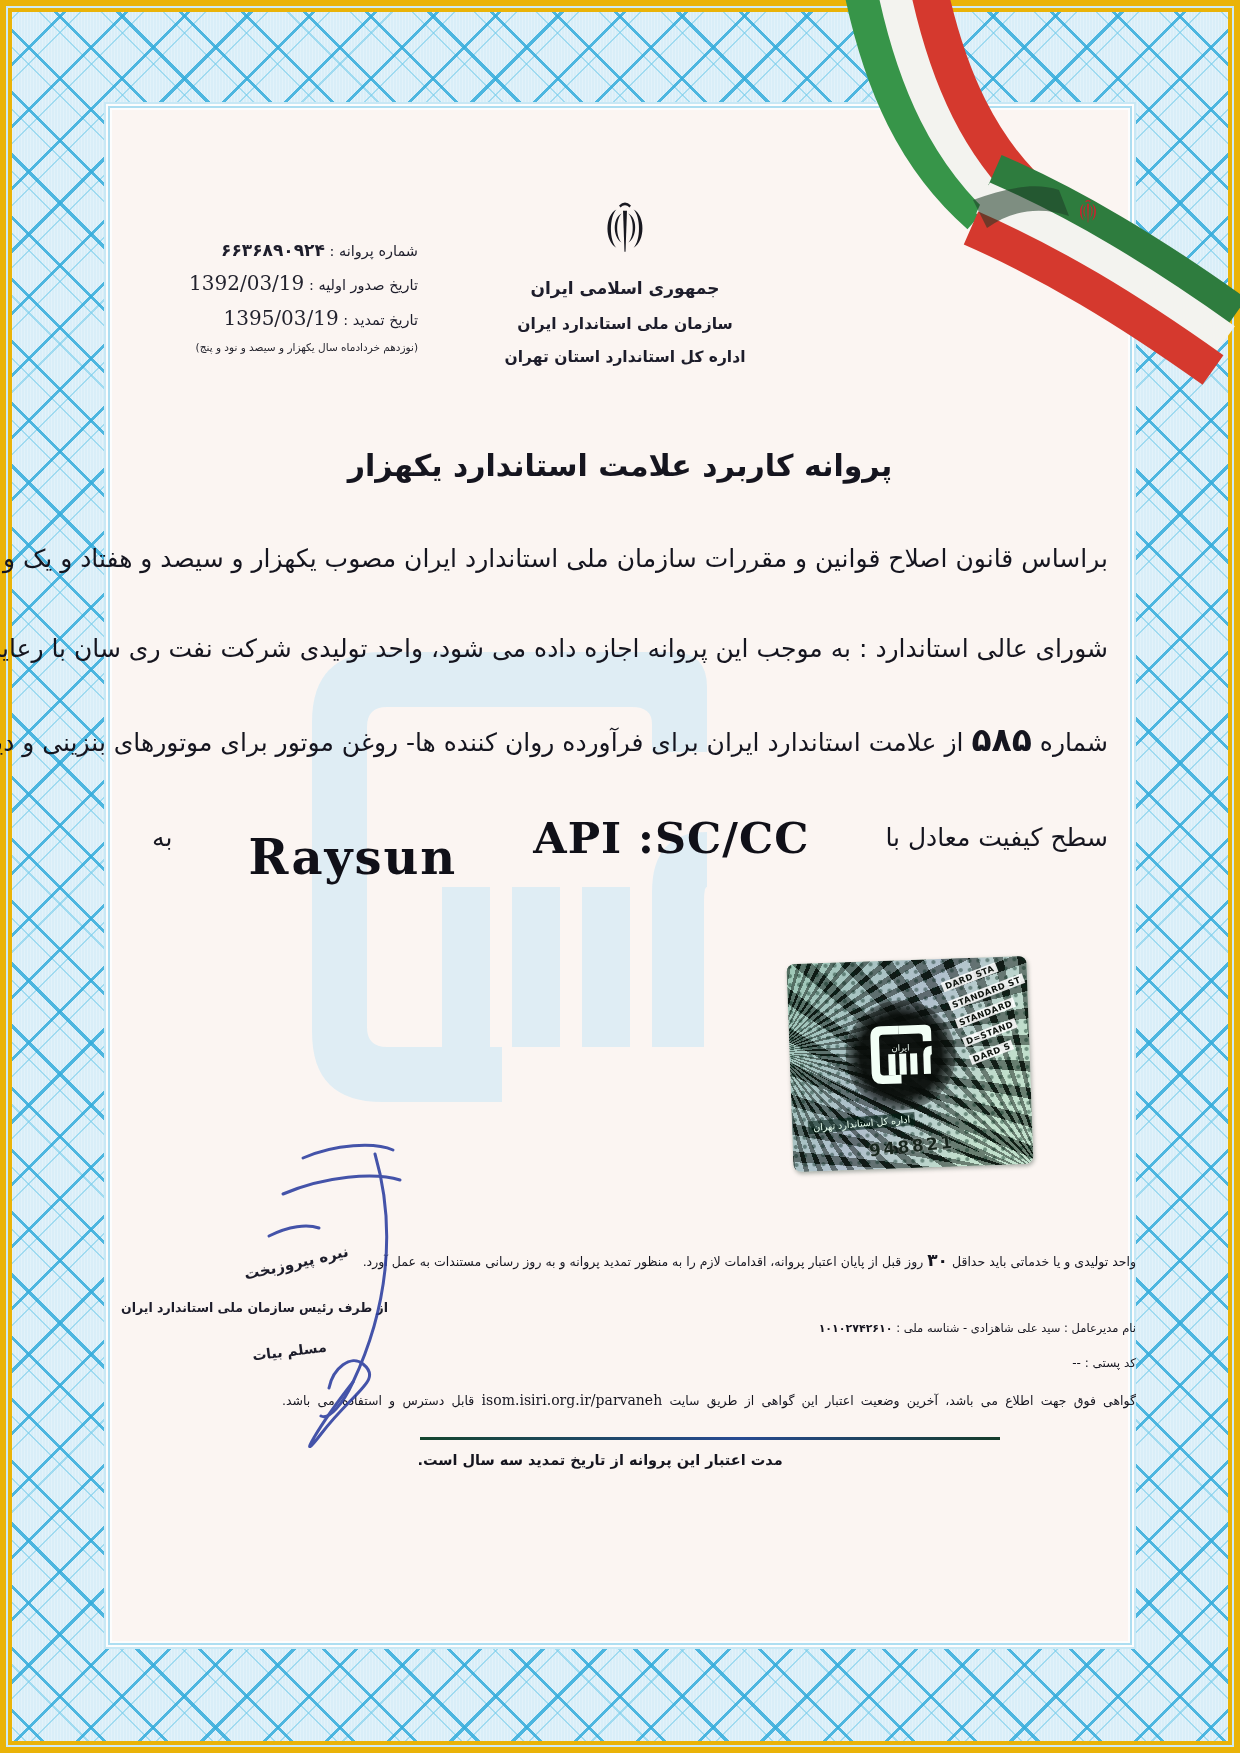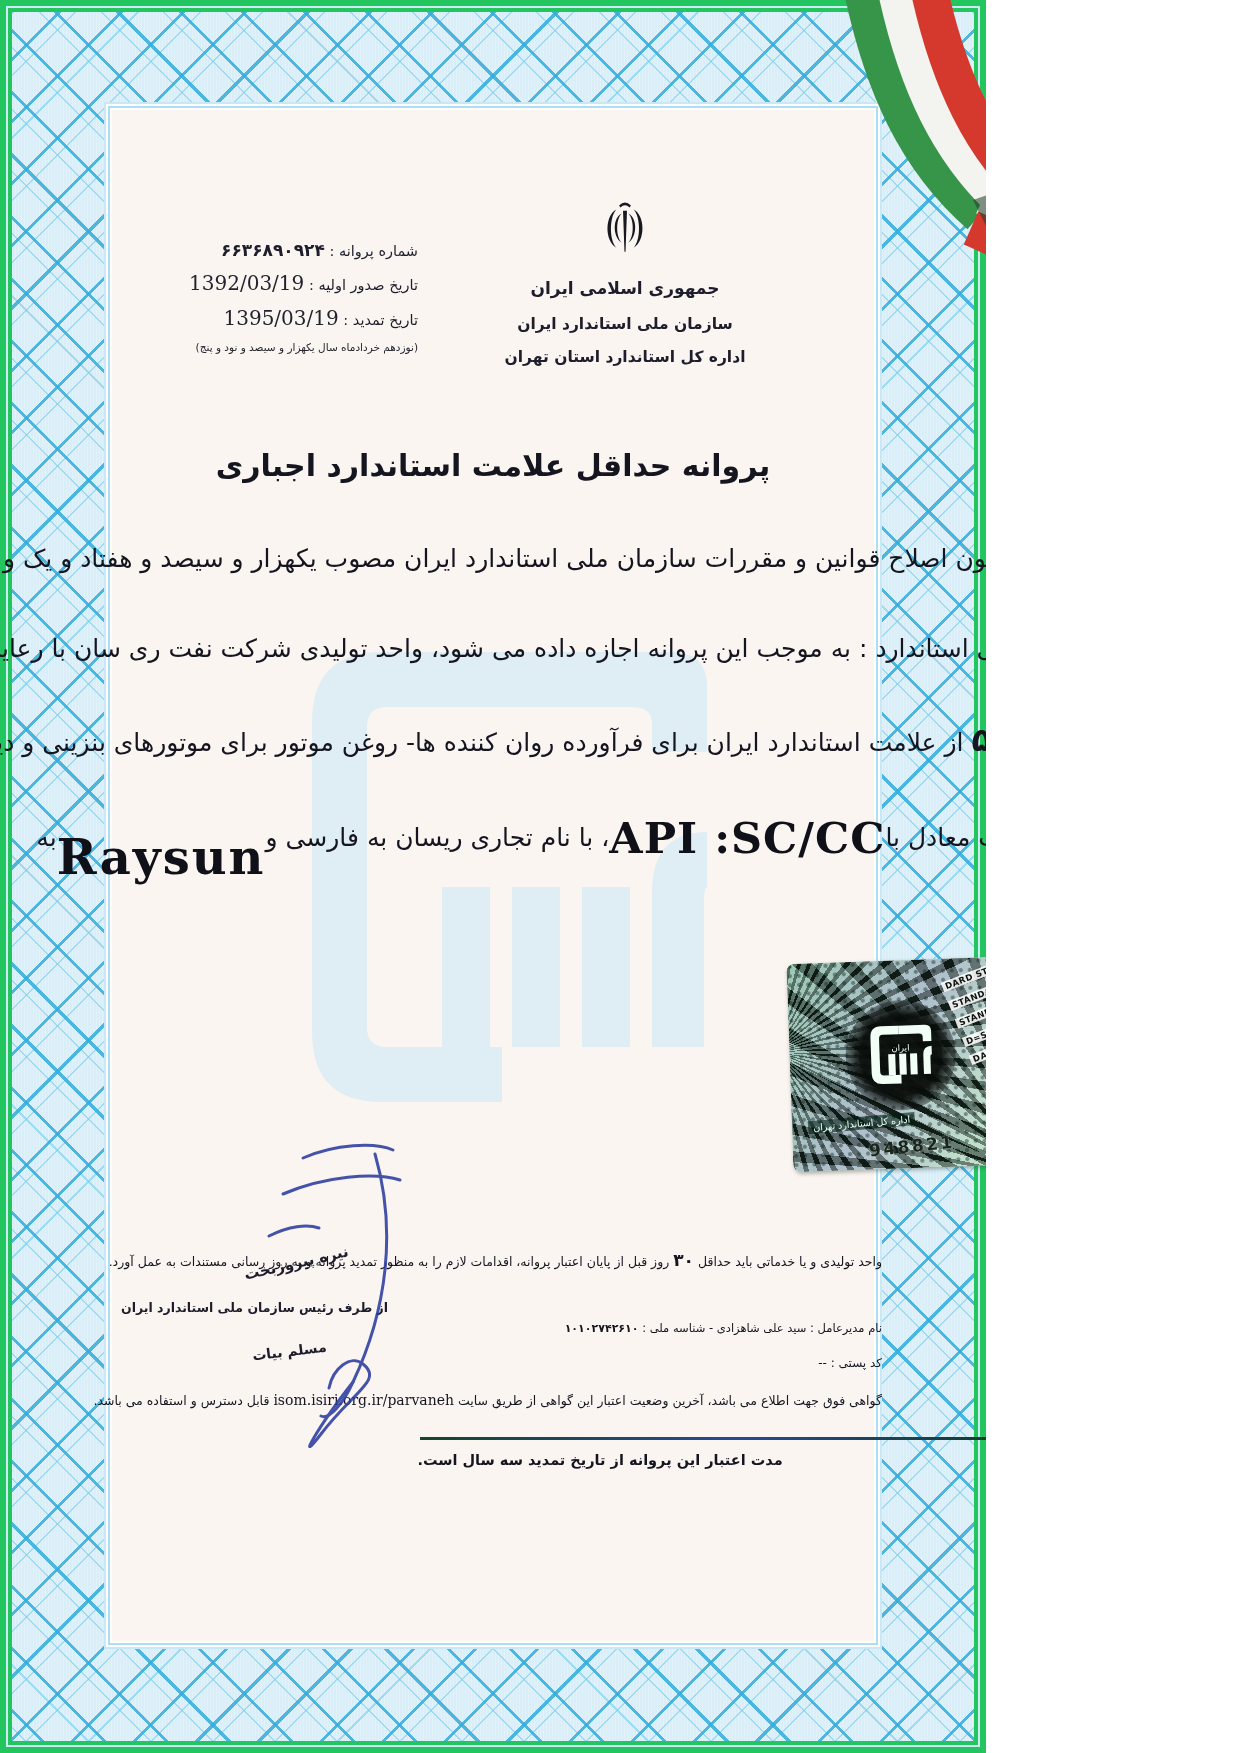--- a/index.html
+++ b/index.html
@@ -1,16 +1,16 @@
 <!DOCTYPE html>
 <html lang="fa"><head>
 <meta charset="utf-8">
 <style>
   html,body{margin:0;padding:0;background:#ffffff;}
-  .page{position:relative;width:986px;height:1753px;background:#22c55e;overflow:hidden;
+  .page{position:relative;width:1240px;height:1753px;background:#eab308;overflow:hidden;
         font-family:"DejaVu Sans",sans-serif;color:#1d1d2b;}
   
   .outer-line{position:absolute;inset:6px;border:2px solid #cdeaf6;z-index:0;}
   .border-band{position:absolute;inset:12px;z-index:0;background-color:#d9eef8;
     background-image:
       repeating-linear-gradient(45deg,  transparent 0 20px, rgba(52,172,219,.85) 20px 23px, transparent 23px 44px),
       repeating-linear-gradient(-45deg, transparent 0 20px, rgba(52,172,219,.85) 20px 23px, transparent 23px 44px),
       repeating-linear-gradient(45deg,  transparent 0 9px,  rgba(120,205,235,.6) 9px 10.5px, transparent 10.5px 44px),
       repeating-linear-gradient(-45deg, transparent 0 9px,  rgba(120,205,235,.6) 9px 10.5px, transparent 10.5px 44px),
       repeating-linear-gradient(90deg,  rgba(255,255,255,.25) 0 1px, transparent 1px 3px);}
@@ -136,33 +136,32 @@
           <path d="M55 30 C69 36 69 66 55 74 C64 66 64 38 55 30 Z"></path>
           <path d="M37 24 C19 33 19 72 37 82 C26 71 26 35 37 24 Z"></path>
           <path d="M63 24 C81 33 81 72 63 82 C74 71 74 35 63 24 Z"></path>
         </g>
       </svg>
       <div class="hdr-country">جمهوری اسلامی ایران</div>
       <div class="hdr-org">سازمان ملی استاندارد ایران</div>
       <div class="hdr-office">اداره کل استاندارد استان تهران</div>
     </div>
 
-    <div class="doc-title">پروانه حداقل علامت استاندارد اجباری</div>
+    <div class="doc-title">پروانه کاربرد علامت استاندارد یکهزار</div>
 
     <div class="bline b1">براساس قانون اصلاح قوانین و مقررات سازمان ملی استاندارد ایران مصوب یکهزار و سیصد و هفتاد و یک و در اجرای مصوبات</div>
     <div class="bline b2">شورای عالی استاندارد : به موجب این پروانه اجازه داده می شود، واحد تولیدی شرکت نفت ری سان با رعایت استاندارد ملی</div>
     <div class="bline b3">
       <span>شماره</span>
       <span class="std-num">۵۸۵</span>
       <span>از علامت استاندارد ایران برای فرآورده روان کننده ها- روغن موتور برای موتورهای بنزینی و دیزلی سبک در</span>
     </div>
     <div class="bline b4">
       <span class="fa-seg">سطح کیفیت معادل با</span>
       <span class="api">API :SC/CC</span>
-      <span class="fa-seg">، با نام تجاری ریسان به فارسی و</span>
       <span class="brand">Raysun</span>
       <span class="fa-seg">به</span>
     </div>
 
     <div class="holo">
       <div class="holo-burst"></div>
       <div class="holo-burst2"></div>
       <div class="holo-dots"></div>
       <div class="holo-tint"></div>
       <div class="holo-diag">

